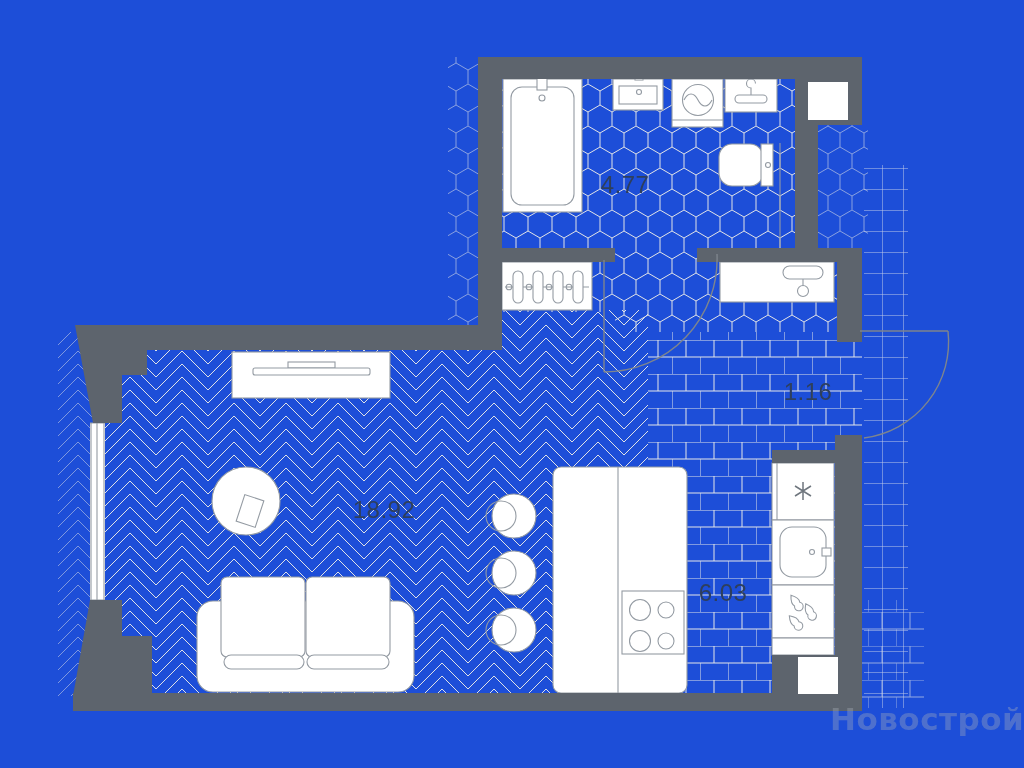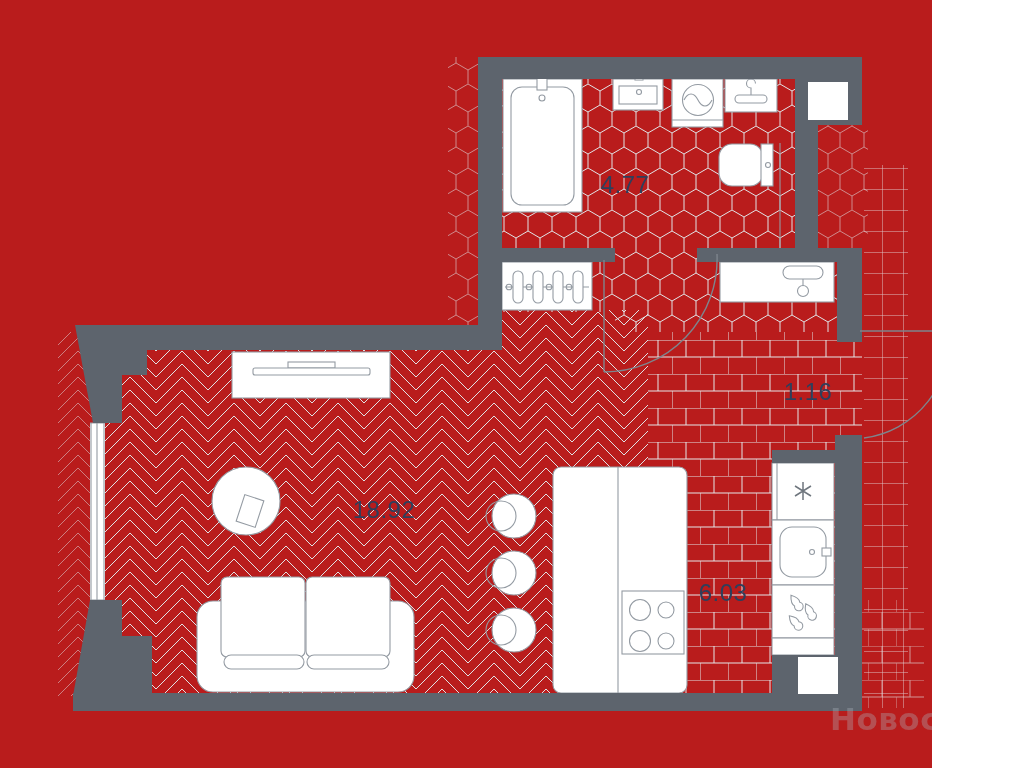--- a/index.html
+++ b/index.html
@@ -1,17 +1,17 @@
 <!DOCTYPE html>
 <html><head>
 <meta charset="utf-8">
 <style>
   html,body{margin:0;padding:0;background:#ffffff;}
-  .canvas{position:relative;width:904px;height:768px;background:#b91c1c;overflow:hidden;
-          font-family:"Liberation Sans",sans-serif;padding-left:28px;}
+  .canvas{position:relative;width:1024px;height:768px;background:#1d4ed8;overflow:hidden;
+          font-family:"Liberation Sans",sans-serif;}
   .plan-svg{position:absolute;left:0;top:0;}
   .watermark{position:absolute;left:830px;top:701px;font-family:"DejaVu Sans","Liberation Sans",sans-serif;
              font-weight:700;font-size:31px;letter-spacing:0.5px;color:rgba(172,178,185,0.35);
              white-space:nowrap;user-select:none;}
   text.area-label{font-family:"Liberation Sans",sans-serif;font-size:24px;fill:#2e3f5c;letter-spacing:0.5px;}
 </style>
 </head>
 <body>
 
 <div class="canvas">

